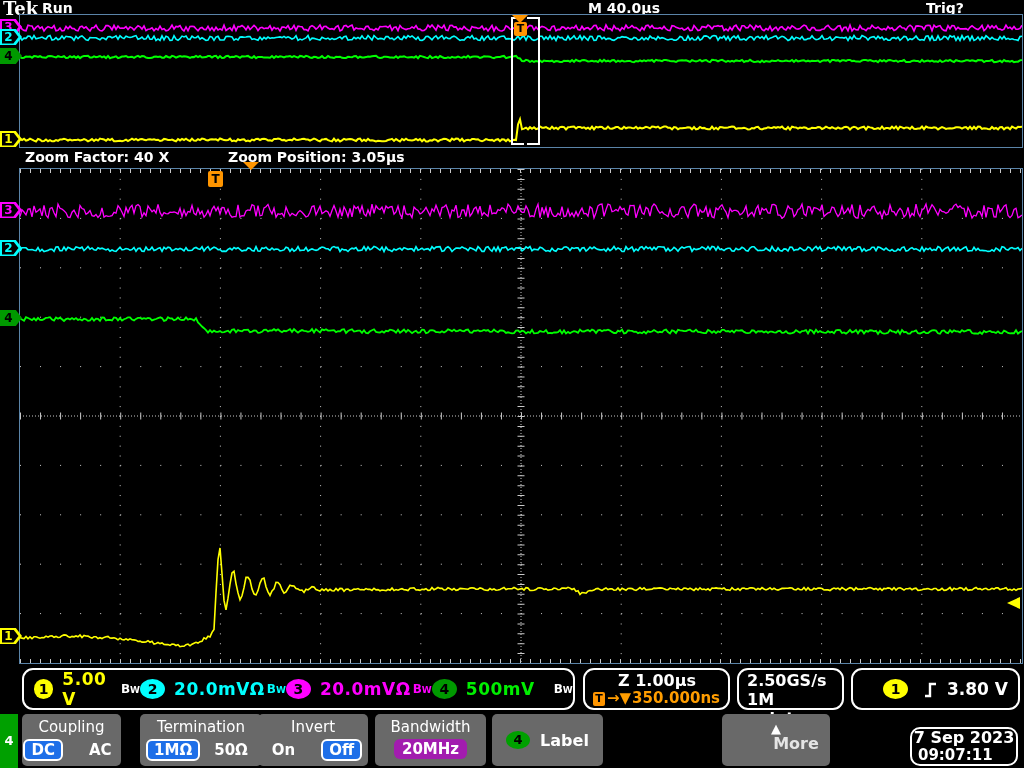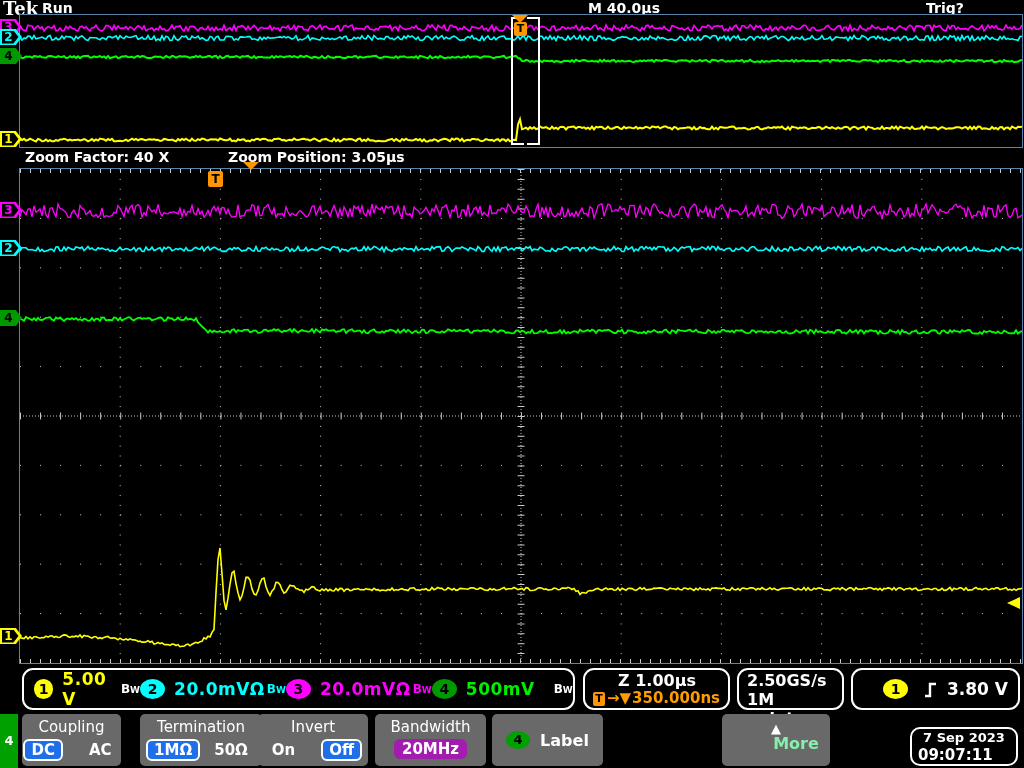--- a/index.html
+++ b/index.html
@@ -62,23 +62,23 @@
   #btn-coupling{left:22px;width:99px;}
   #btn-termination{left:140px;width:122px;}
   #btn-invert{left:258px;width:110px;}
   #btn-bandwidth{left:375px;width:111px;}
   #btn-label{left:492px;width:111px;}
   #btn-more{left:722px;width:108px;}
   #btn-label .optrow{margin-top:0;height:52px;align-items:center;gap:10px;}
   .gbadge{display:inline-block;width:24px;height:18px;border-radius:50%;background:#00a000;color:#000;font-weight:bold;font-size:13px;line-height:18px;text-align:center;}
   #label-text{color:#fff;font-weight:bold;font-size:16px;}
   #more-icon{color:#fff;font-size:13px;line-height:10px;margin-top:10px;}
-  #more-text{color:#86efac;font-weight:bold;font-size:16px;margin-top:0px;padding-left:40px;}
+  #more-text{color:#e5e5e5;font-weight:bold;font-size:16px;margin-top:0px;padding-left:40px;}
   #date-box{position:absolute;left:910px;top:727px;width:108px;height:39px;border:2px solid #fff;border-radius:10px;box-sizing:border-box;text-align:center;}
-  #date-box .d{font-size:13px;font-weight:bold;line-height:18px;}
+  #date-box .d{font-size:16px;font-weight:bold;line-height:18px;}
   #date-box .t{font-size:15px;font-weight:bold;line-height:17px;text-align:left;padding-left:6px;}
 </style>
 </head>
 <body>
 
 <div id="screen">
 
   <span class="abs" id="tek-logo">Tek</span>
   <span class="abs" id="run-status">Run</span>
   <span class="abs" id="main-timebase">M 40.0µs</span>

